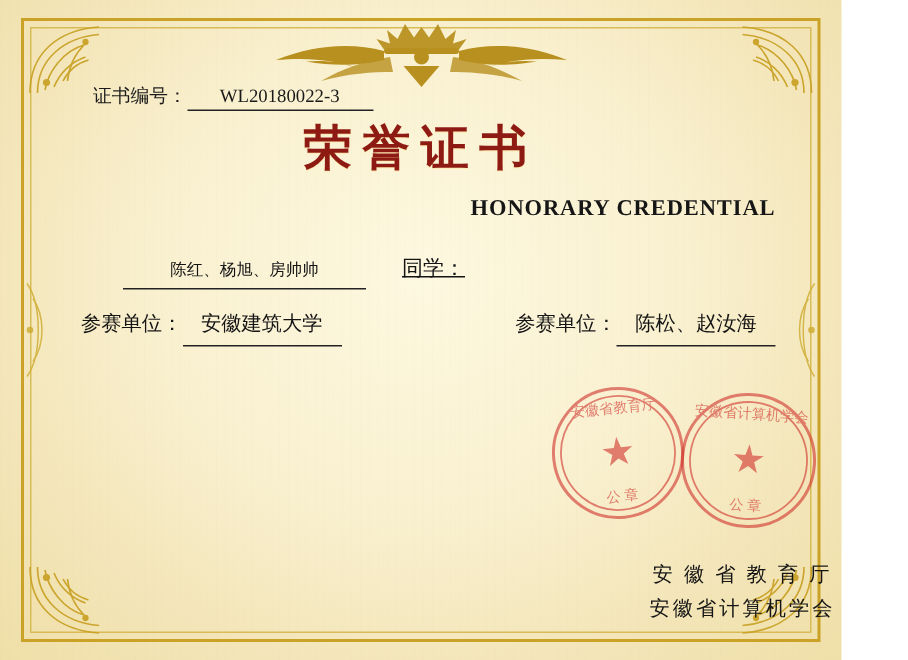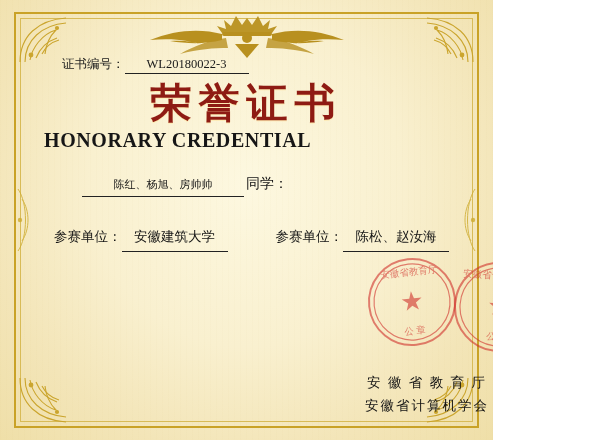--- a/index.html
+++ b/index.html
@@ -9,21 +9,21 @@
   body {
     width: 605px;
     height: 440px;
     background: #ffffff;
     font-family: "Liberation Serif", serif;
     overflow: hidden;
   }
 
   .certificate {
     position: relative;
-    width: 493px;
+    width: 561px;
     height: 440px;
     box-sizing: border-box;
     background:
       radial-gradient(ellipse at 50% 42%, #fdf8e0 0%, #f9f0cf 45%, #f3e5b8 75%, #efdfa8 100%);
     overflow: hidden;
   }
 
   
   .frame-outer {
     position: absolute;
@@ -100,35 +100,35 @@
     border-bottom: 1px solid #222;
     padding: 0 3px 1px 3px;
     display: inline-block;
     min-width: 118px;
     text-align: center;
   }
 
   .title-cn {
     margin-top: 8px;
     text-align: center;
-    font-size: 41px;
+    font-size: 32px;
     letter-spacing: 7px;
     font-weight: bold;
     color: #8e1b13;
     font-family: "DejaVu Serif", "Liberation Serif", serif;
     text-shadow: 0 1px 0 rgba(255,230,160,0.7);
     line-height: 1.05;
   }
   .title-en {
-    text-align: left;
-    font-size: 20px;
+    text-align: right;
+    font-size: 15px;
     letter-spacing: 0.6px;
     font-weight: bold;
     color: #161616;
-    margin-top: 4px;
+    margin-top: 15px;
     font-family: "Liberation Serif", serif;
   }
 
   .body-block {
     margin-top: 18px;
     font-size: 14px;
     color: #141414;
     line-height: 2.0;
   }
 
@@ -138,42 +138,43 @@
   }
   .recipients {
     border-bottom: 1px solid #222;
     padding: 0 6px 1px 6px;
     display: inline-block;
     min-width: 150px;
     text-align: center;
     font-size: 11px;
   }
   .classmate {
-    margin-left: 2px;
+    margin-left: 24px;
     font-size: 14px;
+    text-decoration: underline;
   }
 
   .para {
     margin-top: 2px;
     text-indent: 0;
     padding-left: 24px;
     padding-right: 0;
     text-align: justify;
     line-height: 2.0;
   }
   .para .indent { display: inline-block; width: 30px; }
   .ul {
     border-bottom: 1px solid #222;
     padding: 0 5px 1px 5px;
     display: inline-block;
     text-align: center;
   }
 
   .fields-row {
-    margin-top: 25px;
+    margin-top: 8px;
     display: flex;
     align-items: baseline;
     font-size: 13.5px;
     padding-left: 10px;
   }
   .field {
     white-space: nowrap;
   }
   .field .ul { min-width: 96px; }
   .spacer-flex { flex: 1; }

